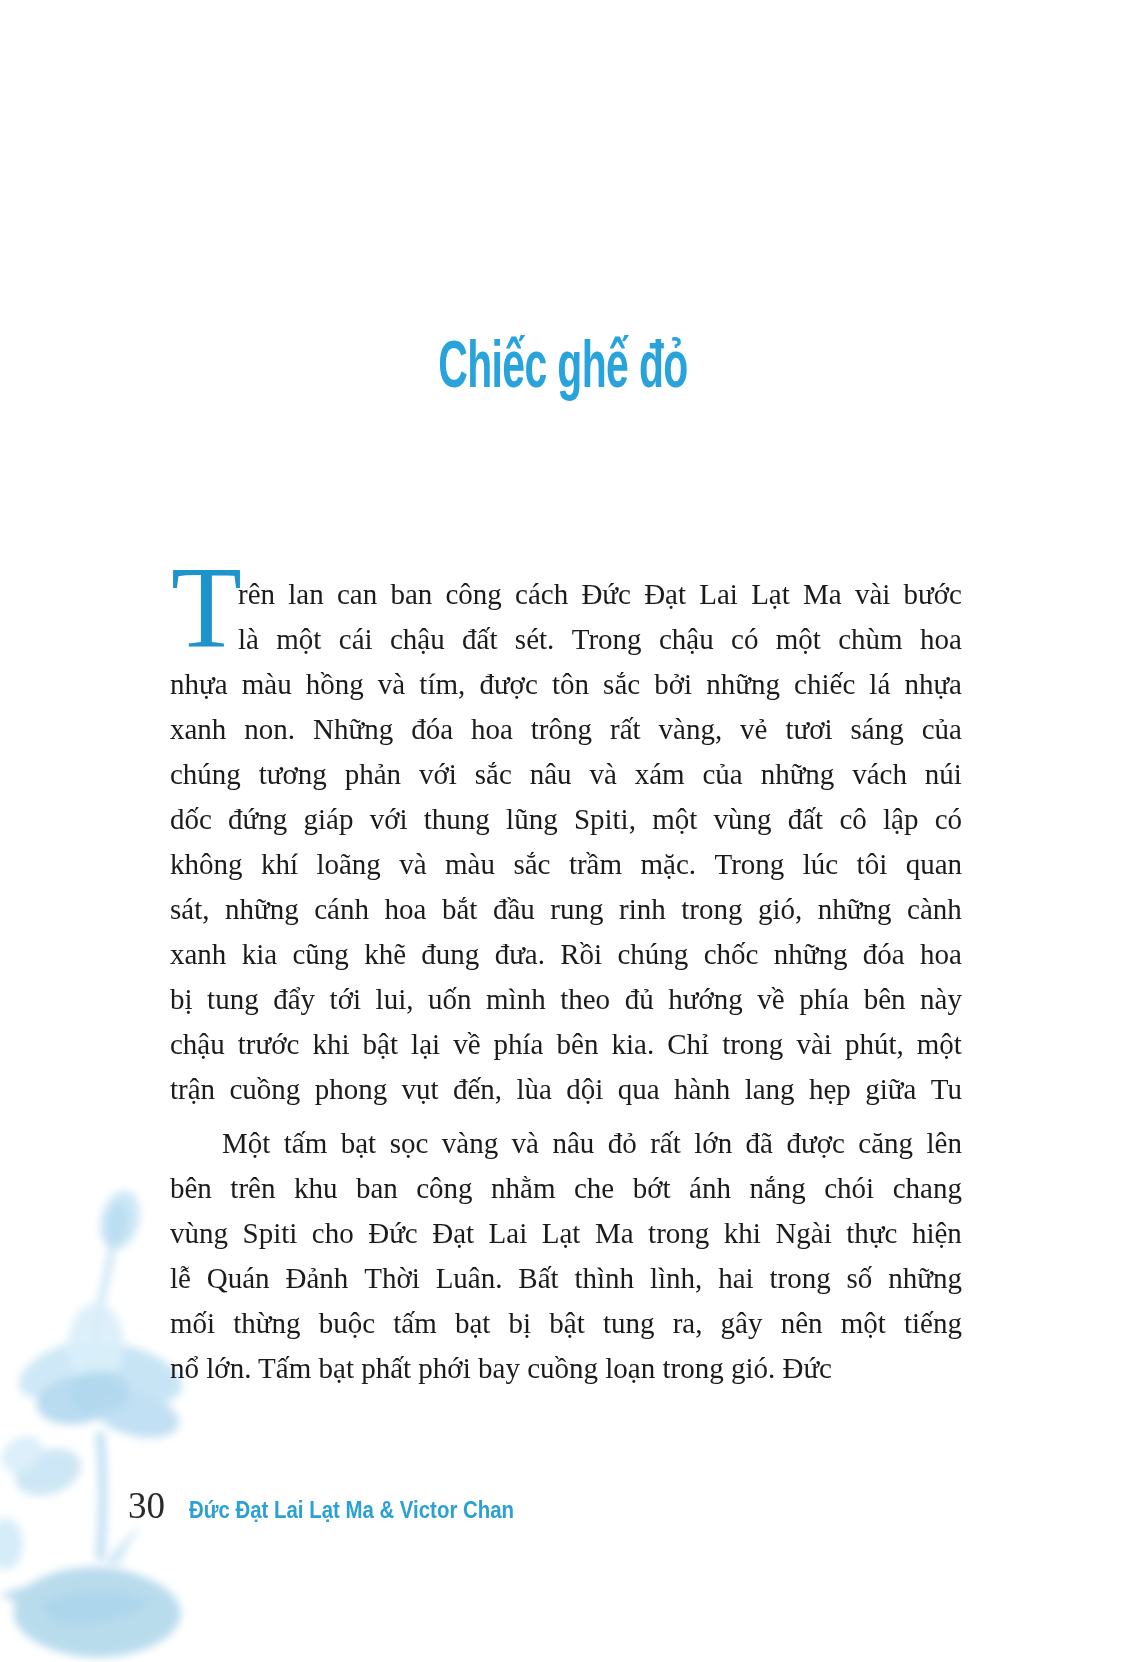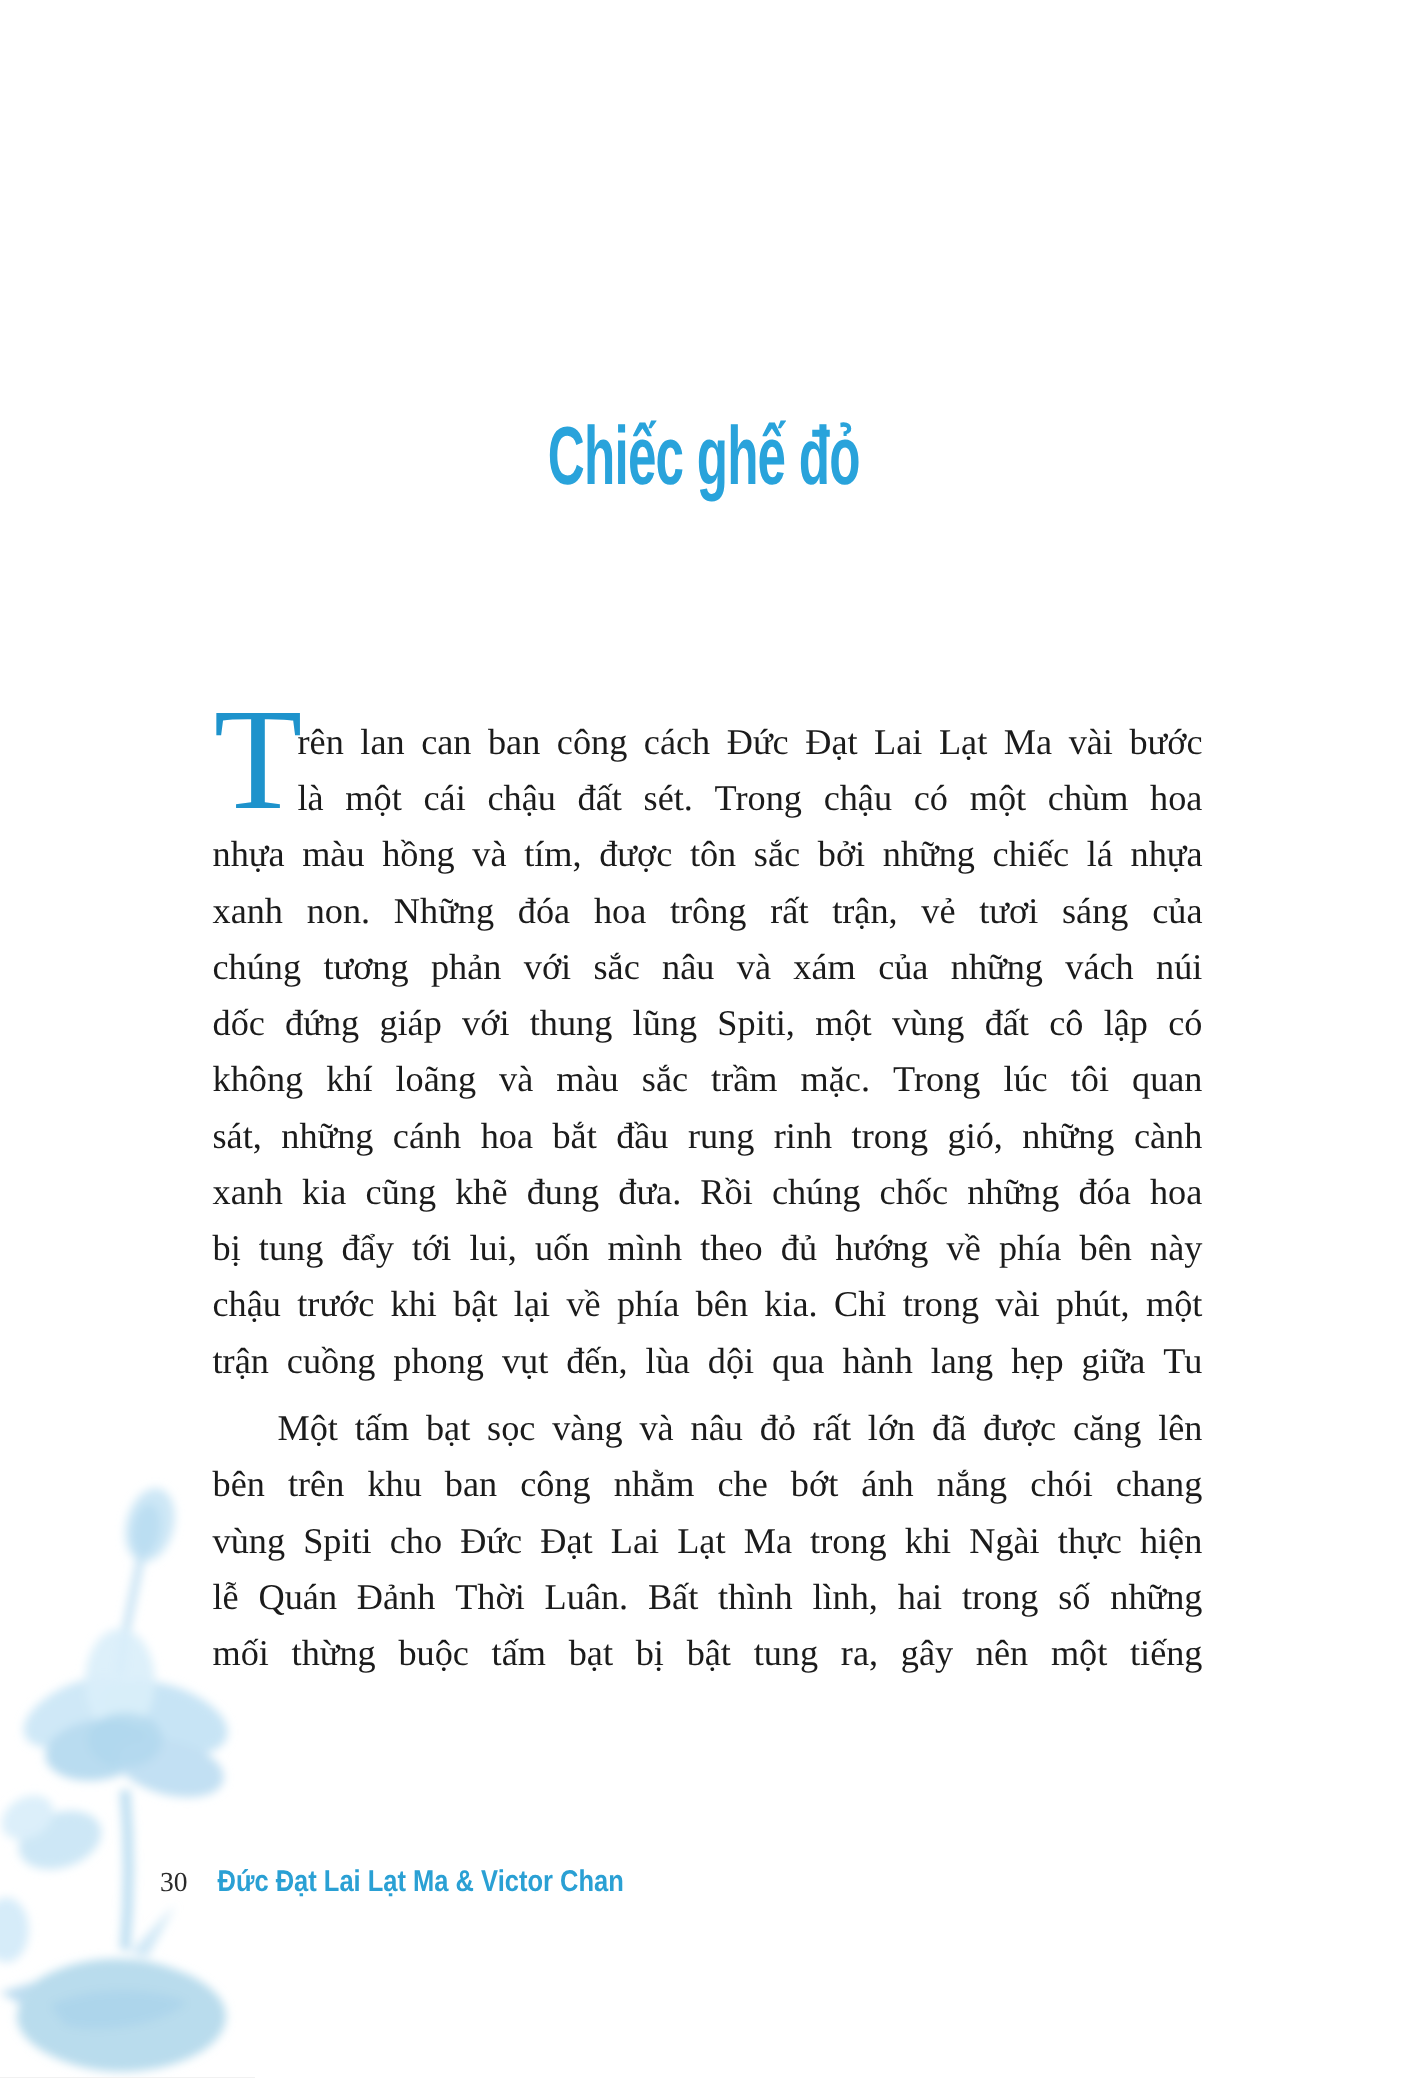--- a/index.html
+++ b/index.html
@@ -42,21 +42,21 @@
   .line.last{display:block;white-space:normal;text-align:left;}
   .para-dropcap .lines .line:nth-child(-n+2){padding-left:68px;justify-content:space-between;}
   .para-indent .lines .line:first-child{padding-left:52px;}
   
   .footer{
     position:absolute;left:128px;top:1489px;
     display:flex;align-items:baseline;gap:24px;
   }
   .page-number{
     font-family:"Liberation Serif","DejaVu Serif",serif;
-    font-size:22px;line-height:34px;color:#2a2a2a;
+    font-size:37px;line-height:34px;color:#2a2a2a;
   }
   .running-title{
     font-family:"Liberation Sans","DejaVu Sans",sans-serif;
     font-weight:bold;font-size:24px;line-height:34px;
     transform:scaleX(0.85);transform-origin:0 50%;
     white-space:nowrap;
   }
   
   .lotus{position:absolute;left:0;bottom:0;pointer-events:none;}
 </style>
@@ -103,39 +103,40 @@
   <h1 class="chapter-title" style="color: rgb(41, 163, 219);">Chiếc ghế đỏ</h1>
 
   <div class="body-text" style="color: rgb(27, 27, 27);">
 
     <div class="para para-dropcap">
       <span class="drop-cap" style="color: rgb(30, 147, 204);">T</span>
       <div class="lines">
           <div class="line"><span>rên</span><span>lan</span><span>can</span><span>ban</span><span>công</span><span>cách</span><span>Đức</span><span>Đạt</span><span>Lai</span><span>Lạt</span><span>Ma</span><span>vài</span><span>bước</span></div>
           <div class="line"><span>là</span><span>một</span><span>cái</span><span>chậu</span><span>đất</span><span>sét.</span><span>Trong</span><span>chậu</span><span>có</span><span>một</span><span>chùm</span><span>hoa</span></div>
           <div class="line"><span>nhựa</span><span>màu</span><span>hồng</span><span>và</span><span>tím,</span><span>được</span><span>tôn</span><span>sắc</span><span>bởi</span><span>những</span><span>chiếc</span><span>lá</span><span>nhựa</span></div>
-          <div class="line"><span>xanh</span><span>non.</span><span>Những</span><span>đóa</span><span>hoa</span><span>trông</span><span>rất</span><span>trận,</span><span>vẻ</span><span>tươi</span><span>sáng</span><span>của</span></div>
+          <div class="line"><span>xanh</span><span>non.</span><span>Những</span><span>đóa</span><span>hoa</span><span>trông</span><span>rất</span><span>vàng,</span><span>vẻ</span><span>tươi</span><span>sáng</span><span>của</span></div>
           <div class="line"><span>chúng</span><span>tương</span><span>phản</span><span>với</span><span>sắc</span><span>nâu</span><span>và</span><span>xám</span><span>của</span><span>những</span><span>vách</span><span>núi</span></div>
           <div class="line"><span>dốc</span><span>đứng</span><span>giáp</span><span>với</span><span>thung</span><span>lũng</span><span>Spiti,</span><span>một</span><span>vùng</span><span>đất</span><span>cô</span><span>lập</span><span>có</span></div>
           <div class="line"><span>không</span><span>khí</span><span>loãng</span><span>và</span><span>màu</span><span>sắc</span><span>trầm</span><span>mặc.</span><span>Trong</span><span>lúc</span><span>tôi</span><span>quan</span></div>
           <div class="line"><span>sát,</span><span>những</span><span>cánh</span><span>hoa</span><span>bắt</span><span>đầu</span><span>rung</span><span>rinh</span><span>trong</span><span>gió,</span><span>những</span><span>cành</span></div>
           <div class="line"><span>xanh</span><span>kia</span><span>cũng</span><span>khẽ</span><span>đung</span><span>đưa.</span><span>Rồi</span><span>chúng</span><span>chốc</span><span>những</span><span>đóa</span><span>hoa</span></div>
           <div class="line"><span>bị</span><span>tung</span><span>đẩy</span><span>tới</span><span>lui,</span><span>uốn</span><span>mình</span><span>theo</span><span>đủ</span><span>hướng</span><span>về</span><span>phía</span><span>bên</span><span>này</span></div>
           <div class="line"><span>chậu</span><span>trước</span><span>khi</span><span>bật</span><span>lại</span><span>về</span><span>phía</span><span>bên</span><span>kia.</span><span>Chỉ</span><span>trong</span><span>vài</span><span>phút,</span><span>một</span></div>
           <div class="line"><span>trận</span><span>cuồng</span><span>phong</span><span>vụt</span><span>đến,</span><span>lùa</span><span>dội</span><span>qua</span><span>hành</span><span>lang</span><span>hẹp</span><span>giữa</span><span>Tu</span></div>
         </div>
     </div>
 
     <div class="para para-indent">
       <div class="lines">
           <div class="line"><span>Một</span><span>tấm</span><span>bạt</span><span>sọc</span><span>vàng</span><span>và</span><span>nâu</span><span>đỏ</span><span>rất</span><span>lớn</span><span>đã</span><span>được</span><span>căng</span><span>lên</span></div>
           <div class="line"><span>bên</span><span>trên</span><span>khu</span><span>ban</span><span>công</span><span>nhằm</span><span>che</span><span>bớt</span><span>ánh</span><span>nắng</span><span>chói</span><span>chang</span></div>
           <div class="line"><span>vùng</span><span>Spiti</span><span>cho</span><span>Đức</span><span>Đạt</span><span>Lai</span><span>Lạt</span><span>Ma</span><span>trong</span><span>khi</span><span>Ngài</span><span>thực</span><span>hiện</span></div>
           <div class="line"><span>lễ</span><span>Quán</span><span>Đảnh</span><span>Thời</span><span>Luân.</span><span>Bất</span><span>thình</span><span>lình,</span><span>hai</span><span>trong</span><span>số</span><span>những</span></div>
           <div class="line"><span>mối</span><span>thừng</span><span>buộc</span><span>tấm</span><span>bạt</span><span>bị</span><span>bật</span><span>tung</span><span>ra,</span><span>gây</span><span>nên</span><span>một</span><span>tiếng</span></div>
+          <div class="line last">nổ lớn. Tấm bạt phất phới bay cuồng loạn trong gió. Đức</div>
         </div>
     </div>
 
   </div>
 
   <div class="footer">
     <span class="page-number">30</span>
     <span class="running-title" style="color: rgb(42, 160, 212);">Đức Đạt Lai Lạt Ma &amp; Victor Chan</span>
   </div>
 

